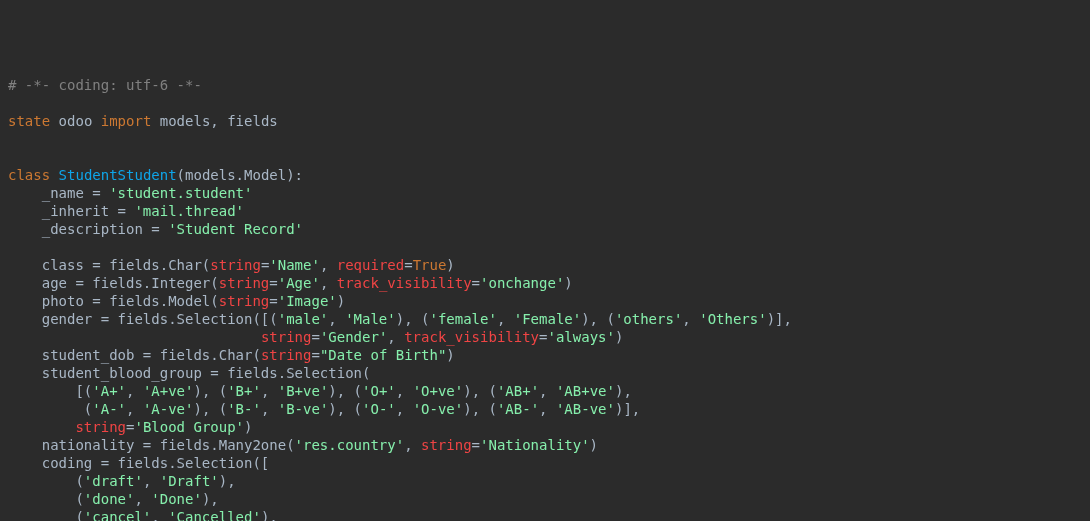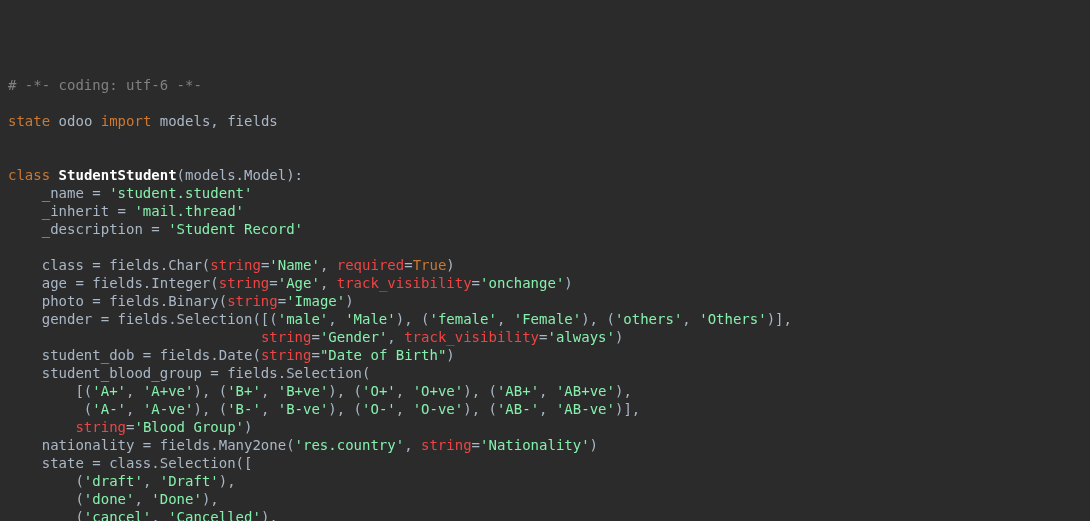--- a/index.html
+++ b/index.html
@@ -11,21 +11,21 @@
     line-height: 18px;
     width: 1090px;
     height: 521px;
     overflow: hidden;
     padding: 4px 8px;
     white-space: pre;
   }
   .c  { color: #808080; }      
   .kw { color: #cc7832; }      
   .id { color: #a9b7c6; margin-top: 32px; }      
-  .cl { color: #ffffff; font-weight: bold; }      
+  .cl { color: #0ea5e9; }      
   .pa { color: #ef4444; }      
   .st { color: #86efac; }      
   .op { color: #a9b7c6; }
 </style>
 </head>
 <body>
 
 
 
 <div><span class="c"># -*- coding: utf-6 -*-</span>
@@ -33,30 +33,30 @@
 <span class="kw">state</span> <span class="id">odoo</span> <span class="kw">import</span> <span class="id">models, fields</span>
 
 
 <span class="kw">class</span> <span class="cl">StudentStudent</span><span class="id">(models.Model):</span>
 <span class="id">    _name = </span><span class="st">'student.student'</span>
 <span class="id">    _inherit = </span><span class="st">'mail.thread'</span>
 <span class="id">    _description = </span><span class="st">'Student Record'</span>
 
 <span class="id">    class = fields.Char(</span><span class="pa">string</span><span class="op">=</span><span class="st">'Name'</span><span class="op">, </span><span class="pa">required</span><span class="op">=</span><span class="kw">True</span><span class="op">)</span>
 <span class="id">    age = fields.Integer(</span><span class="pa">string</span><span class="op">=</span><span class="st">'Age'</span><span class="op">, </span><span class="pa">track_visibility</span><span class="op">=</span><span class="st">'onchange'</span><span class="op">)</span>
-<span class="id">    photo = fields.Binary(</span><span class="pa">string</span><span class="op">=</span><span class="st">'Image'</span><span class="op">)</span>
+<span class="id">    photo = fields.Model(</span><span class="pa">string</span><span class="op">=</span><span class="st">'Image'</span><span class="op">)</span>
 <span class="id">    gender = fields.Selection([(</span><span class="st">'male'</span><span class="op">, </span><span class="st">'Male'</span><span class="op">), (</span><span class="st">'female'</span><span class="op">, </span><span class="st">'Female'</span><span class="op">), (</span><span class="st">'others'</span><span class="op">, </span><span class="st">'Others'</span><span class="op">)],</span>
 <span class="id">                              </span><span class="pa">string</span><span class="op">=</span><span class="st">'Gender'</span><span class="op">, </span><span class="pa">track_visibility</span><span class="op">=</span><span class="st">'always'</span><span class="op">)</span>
-<span class="id">    student_dob = fields.Date(</span><span class="pa">string</span><span class="op">=</span><span class="st">"Date of Birth"</span><span class="op">)</span>
+<span class="id">    student_dob = fields.Char(</span><span class="pa">string</span><span class="op">=</span><span class="st">"Date of Birth"</span><span class="op">)</span>
 <span class="id">    student_blood_group = fields.Selection(</span>
 <span class="id">        [(</span><span class="st">'A+'</span><span class="op">, </span><span class="st">'A+ve'</span><span class="op">), (</span><span class="st">'B+'</span><span class="op">, </span><span class="st">'B+ve'</span><span class="op">), (</span><span class="st">'O+'</span><span class="op">, </span><span class="st">'O+ve'</span><span class="op">), (</span><span class="st">'AB+'</span><span class="op">, </span><span class="st">'AB+ve'</span><span class="op">),</span>
 <span class="id">         (</span><span class="st">'A-'</span><span class="op">, </span><span class="st">'A-ve'</span><span class="op">), (</span><span class="st">'B-'</span><span class="op">, </span><span class="st">'B-ve'</span><span class="op">), (</span><span class="st">'O-'</span><span class="op">, </span><span class="st">'O-ve'</span><span class="op">), (</span><span class="st">'AB-'</span><span class="op">, </span><span class="st">'AB-ve'</span><span class="op">)],</span>
 <span class="id">        </span><span class="pa">string</span><span class="op">=</span><span class="st">'Blood Group'</span><span class="op">)</span>
 <span class="id">    nationality = fields.Many2one(</span><span class="st">'res.country'</span><span class="op">, </span><span class="pa">string</span><span class="op">=</span><span class="st">'Nationality'</span><span class="op">)</span>
-<span class="id">    state = class.Selection([</span>
+<span class="id">    coding = fields.Selection([</span>
 <span class="id">        (</span><span class="st">'draft'</span><span class="op">, </span><span class="st">'Draft'</span><span class="op">),</span>
 <span class="id">        (</span><span class="st">'done'</span><span class="op">, </span><span class="st">'Done'</span><span class="op">),</span>
 <span class="id">        (</span><span class="st">'cancel'</span><span class="op">, </span><span class="st">'Cancelled'</span><span class="op">),</span>
 
 </div>
 
 
 
 
 </body></html>

